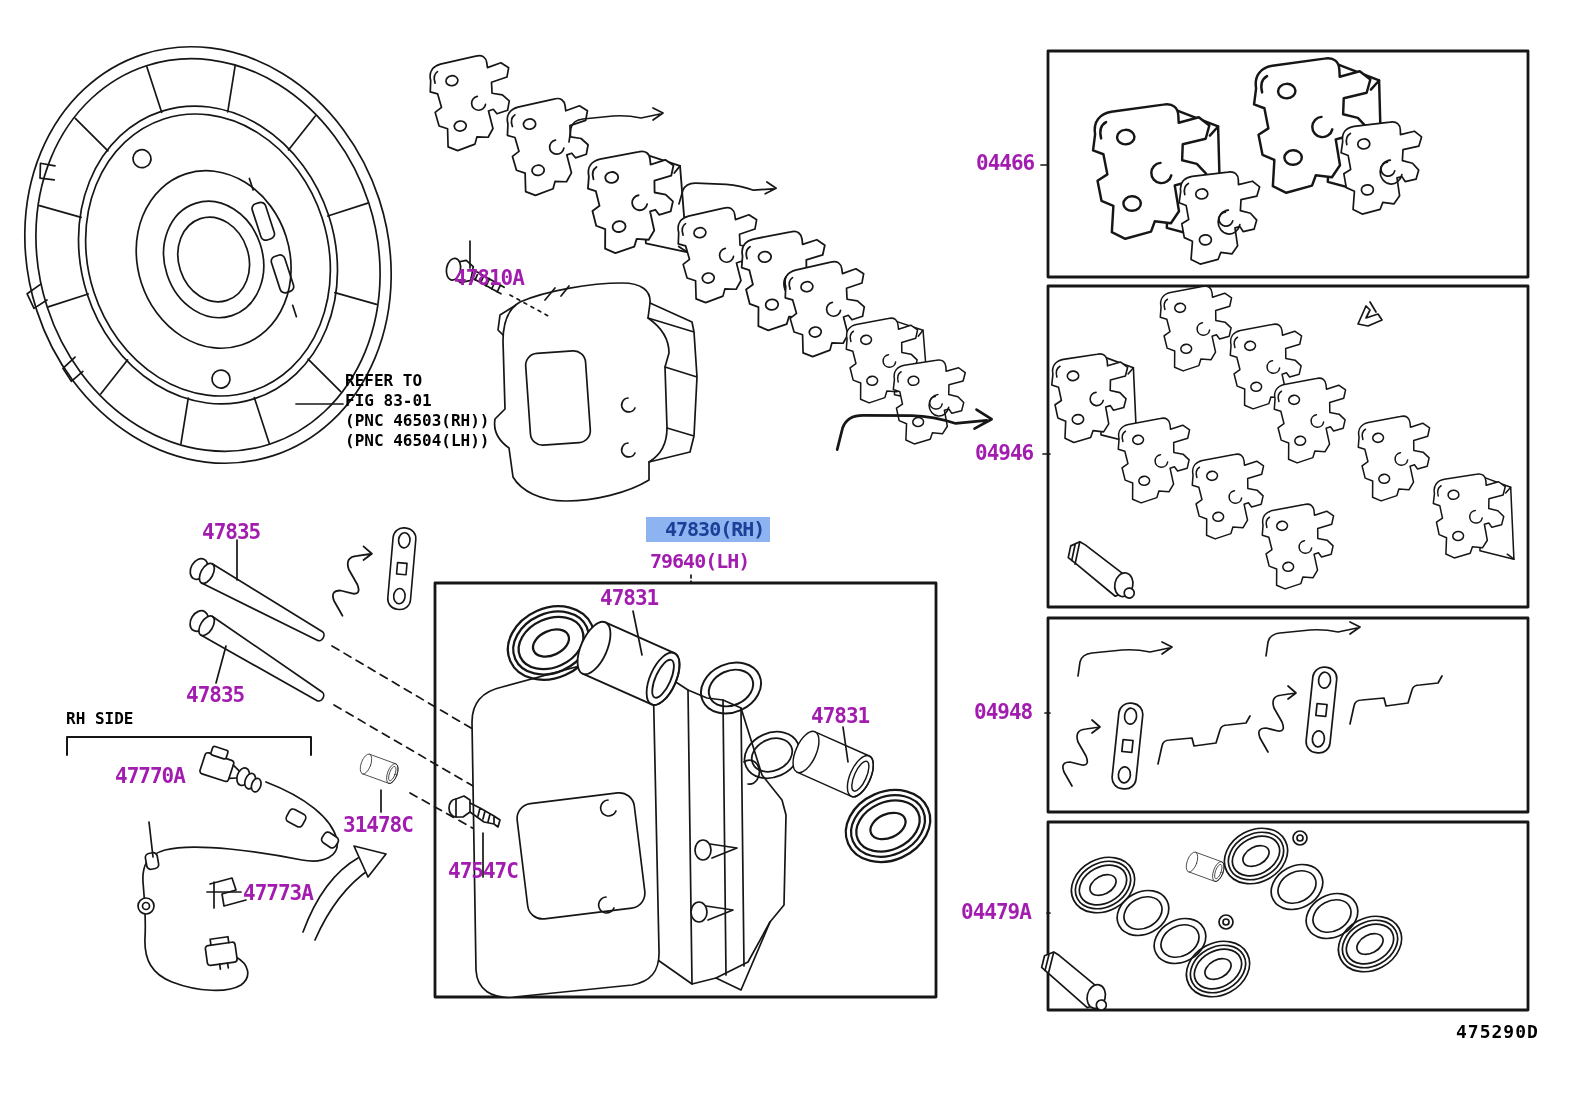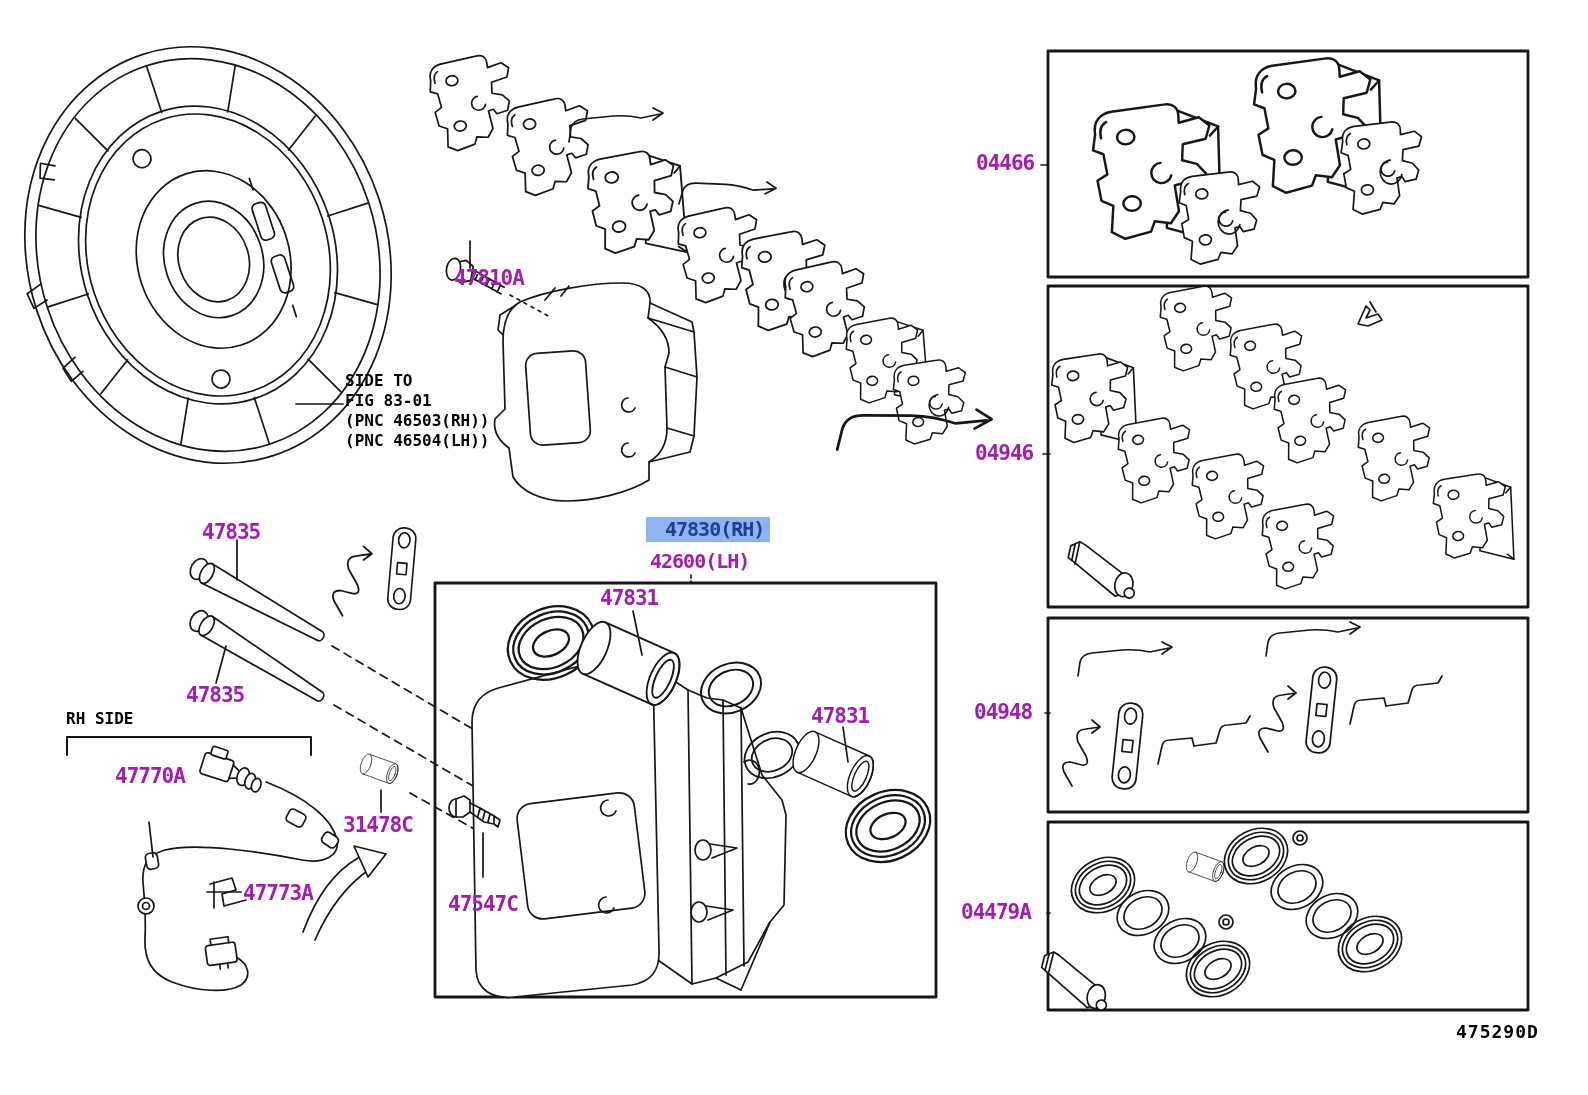--- a/index.html
+++ b/index.html
@@ -276,25 +276,25 @@
   </g>
 </svg>
 
 <div id="callouts">
     <div class="callout" style="left: 454px; top: 219px; margin-top: 48px;">47810A</div>
     <div class="callout" style="left: 202px; top: 521px;">47835</div>
     <div class="callout" style="left: 186px; top: 684px;">47835</div>
     <div class="callout" style="left: 115px; top: 765px;">47770A</div>
     <div class="callout" style="left: 243px; top: 882px;">47773A</div>
     <div class="callout" style="left: 343px; top: 814px;">31478C</div>
-    <div class="callout" style="left: 448px; top: 893px;">47547C</div>
+    <div class="callout" style="left: 448px; top: 860px;">47547C</div>
     <div class="callout" style="left: 600px; top: 587px;">47831</div>
     <div class="callout" style="left: 811px; top: 705px;">47831</div>
     <div class="callout small selected" style="left: 652px; top: 519px; padding-left: 19px;">47830(RH)</div>
-    <div class="callout small" style="left: 650px; top: 551px;">42600(LH)</div>
+    <div class="callout small" style="left: 650px; top: 551px;">79640(LH)</div>
     <div class="callout" style="left: 976px; top: 152px;">04466</div>
     <div class="callout" style="left: 975px; top: 442px;">04946</div>
     <div class="callout" style="left: 974px; top: 701px;">04948</div>
     <div class="callout" style="left: 961px; top: 901px;">04479A</div>
   </div>
-<div id="note" style="left: 345px; top: 371px;"><div>SIDE TO</div><div>FIG 83-01</div><div>(PNC 46503(RH))</div><div>(PNC 46504(LH))</div></div>
+<div id="note" style="left: 345px; top: 371px;"><div>REFER TO</div><div>FIG 83-01</div><div>(PNC 46503(RH))</div><div>(PNC 46504(LH))</div></div>
 <div id="side-marker" style="left: 66px; top: 709px;">RH SIDE</div>
 <div id="footer-code" style="left: 1456px; top: 1021px;">475290D</div>
 
 </body></html>

